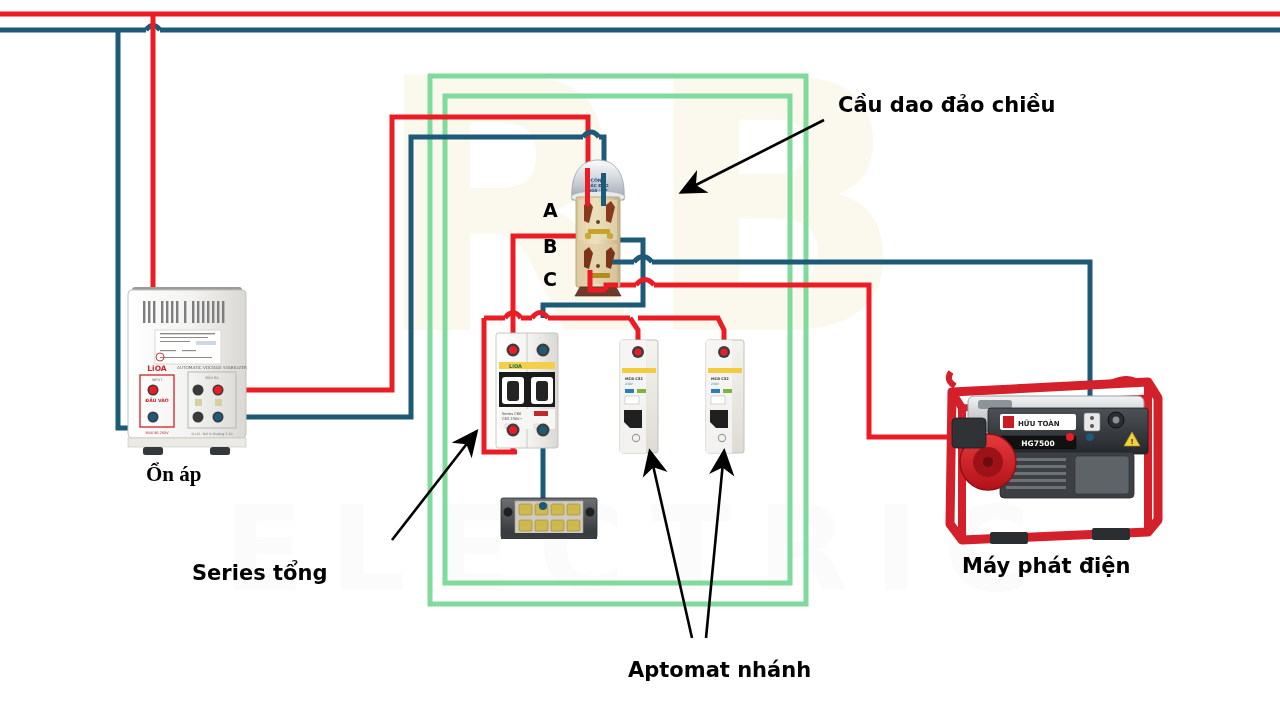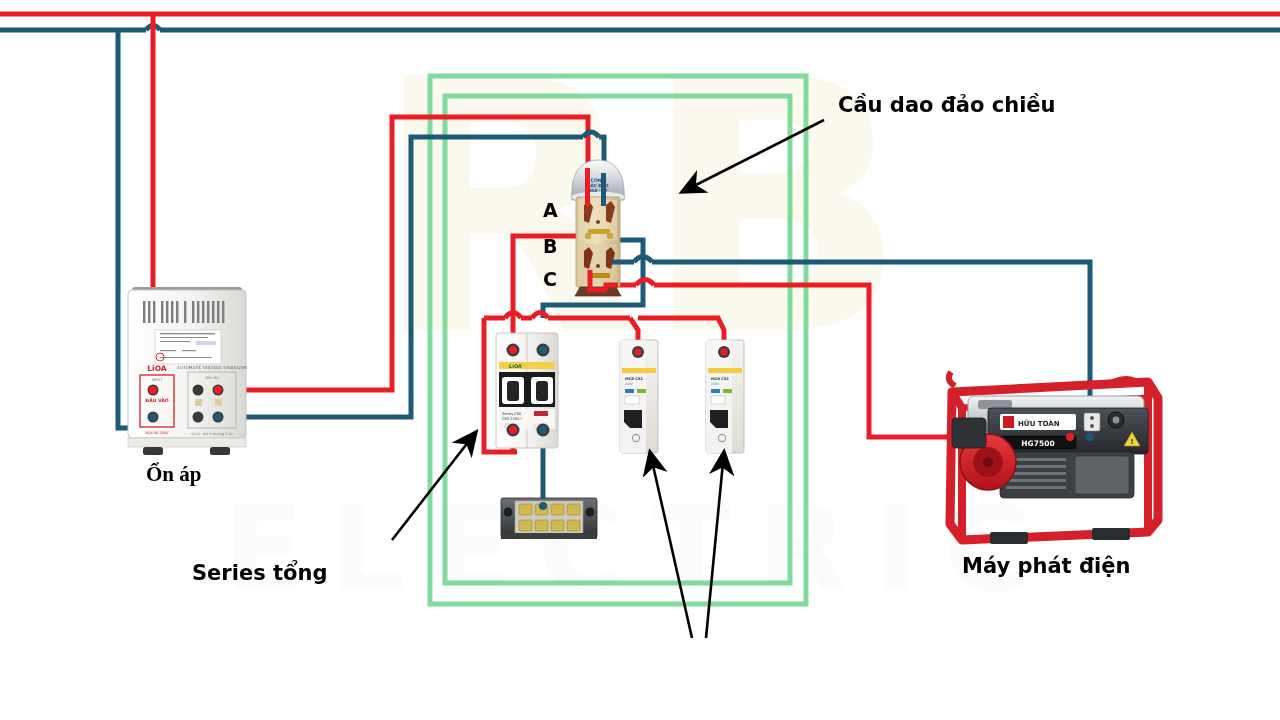--- a/index.html
+++ b/index.html
@@ -371,20 +371,21 @@
     </g>
 
   </svg>
 
   <div class="lbl big" style="left:838px; top:93px;">Cầu dao đảo chiều</div>
 
   <div class="lbl big" style="left:146px; top:462px;font-family:Liberation Serif, serif;">Ổn áp</div>
 
   <div class="lbl big" style="left:192px; top:561px;">Series tổng</div>
 
+  <div class="lbl big" style="left:628px; top:658px;">Aptomat nhánh</div>
 
   <div class="lbl big" style="left:962px; top:554px;">Máy phát điện</div>
 
   <div class="lbl phase" style="left:543px; top:199px;">A</div>
   <div class="lbl phase" style="left:543px; top:235px;">B</div>
   <div class="lbl phase" style="left:543px; top:268px;">C</div>
 
 </div>
 
 </body></html>

